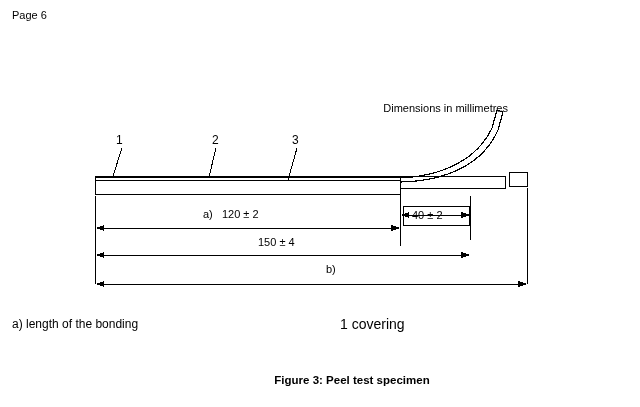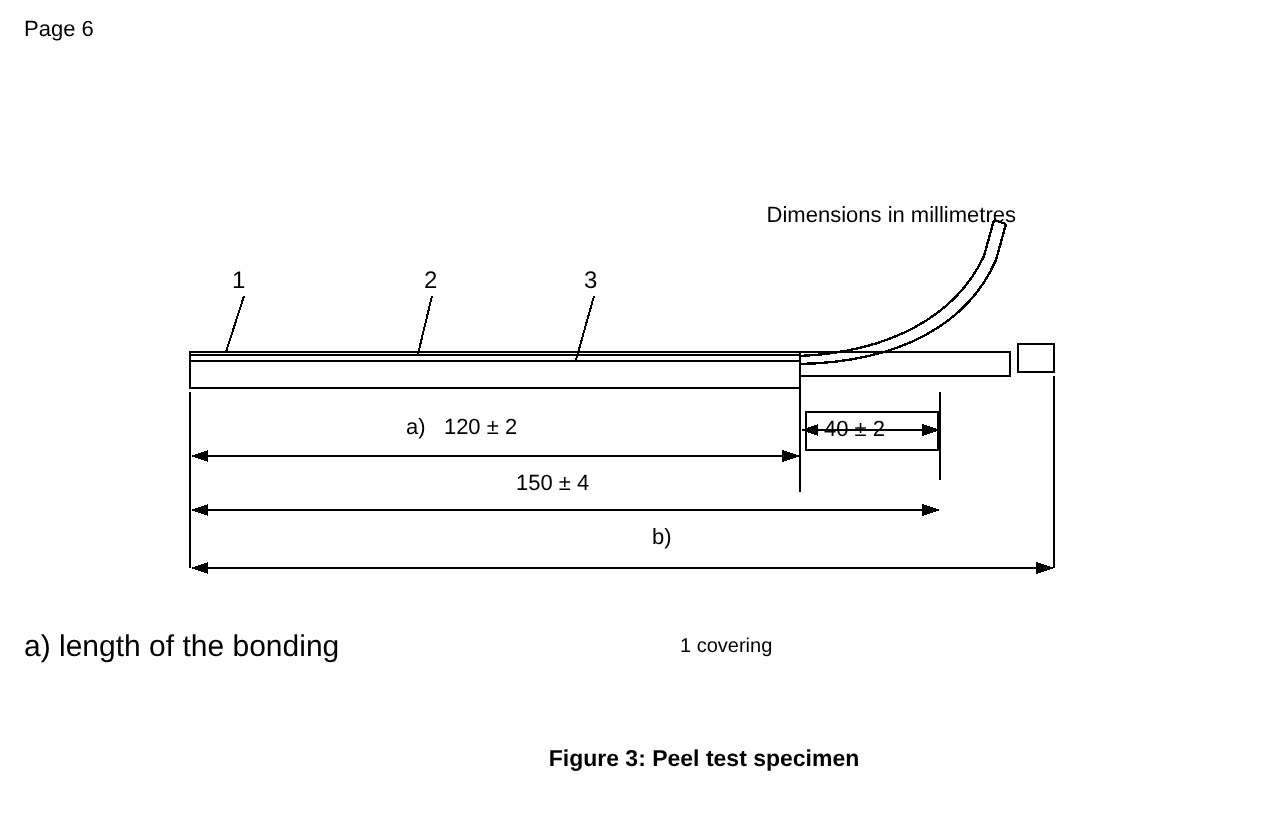--- a/index.html
+++ b/index.html
@@ -42,28 +42,28 @@
     width: 640px;
     text-align: center;
     font-size: 11.5px;
     font-weight: bold;
     padding-left: 32px;
   }
   .legend-left {
     position: absolute;
     left: 12px;
     top: 316px;
-    font-size: 15px;
+    font-size: 12px;
     line-height: 16px;
   }
   .legend-right {
     position: absolute;
     left: 340px;
     top: 316px;
-    font-size: 10px;
+    font-size: 14px;
     line-height: 16px;
   }
   .label-num {
     position: absolute;
     font-size: 12px;
   }
   .dim-label {
     position: absolute;
     font-size: 11px;
     white-space: pre;

